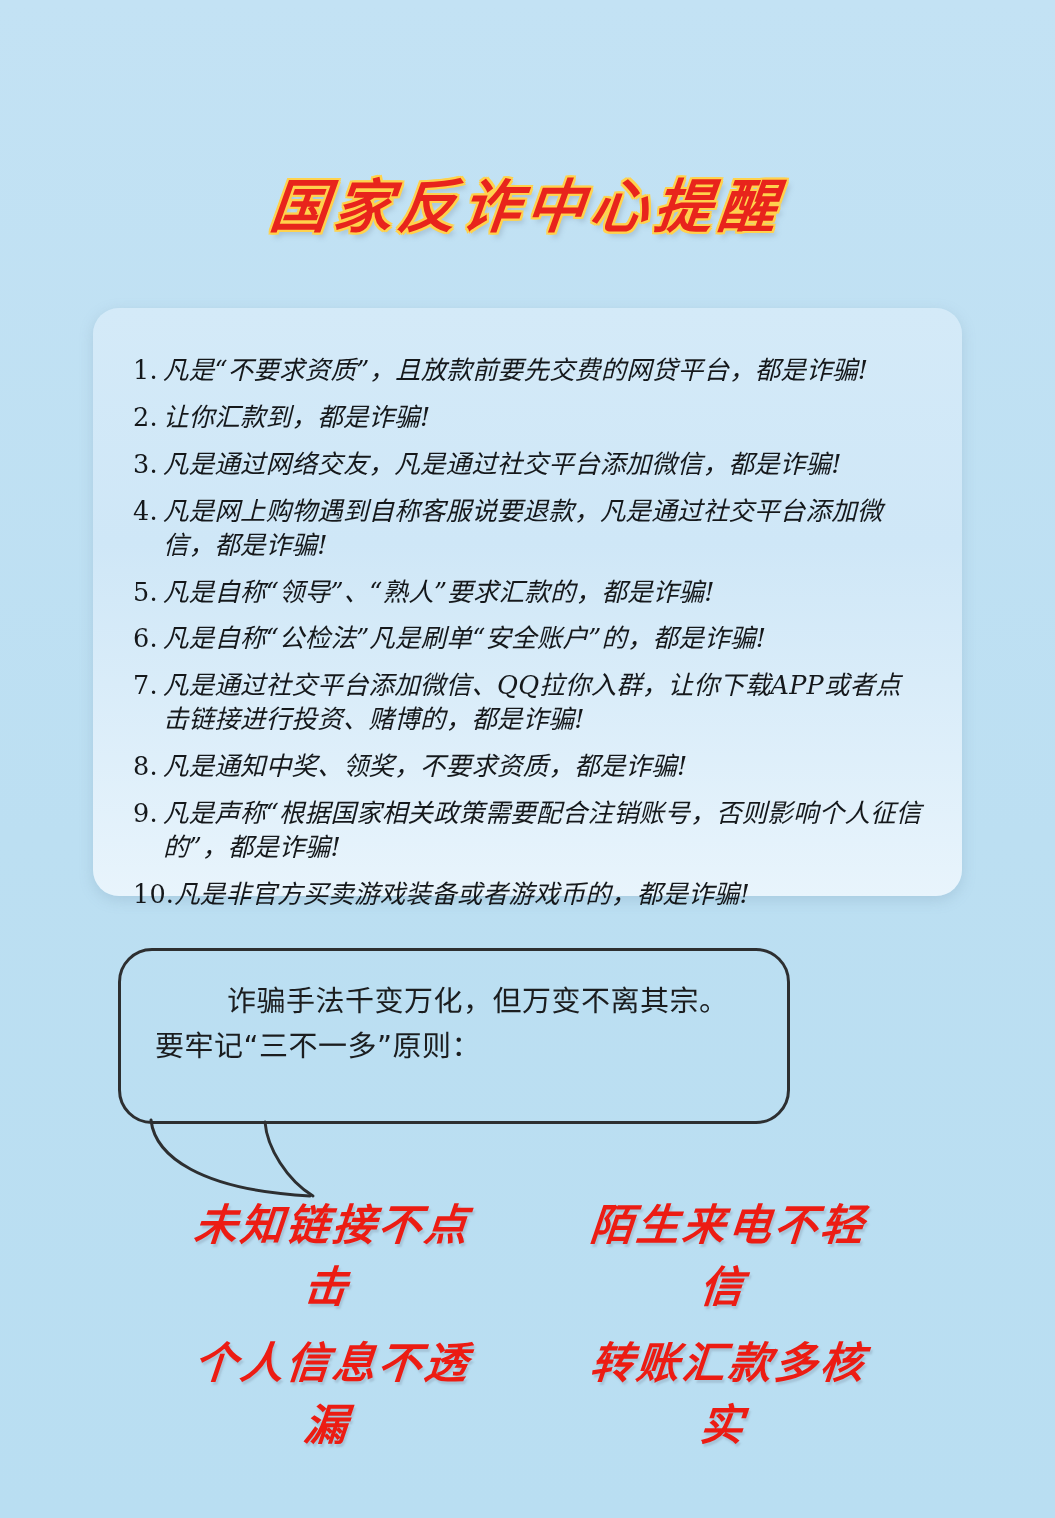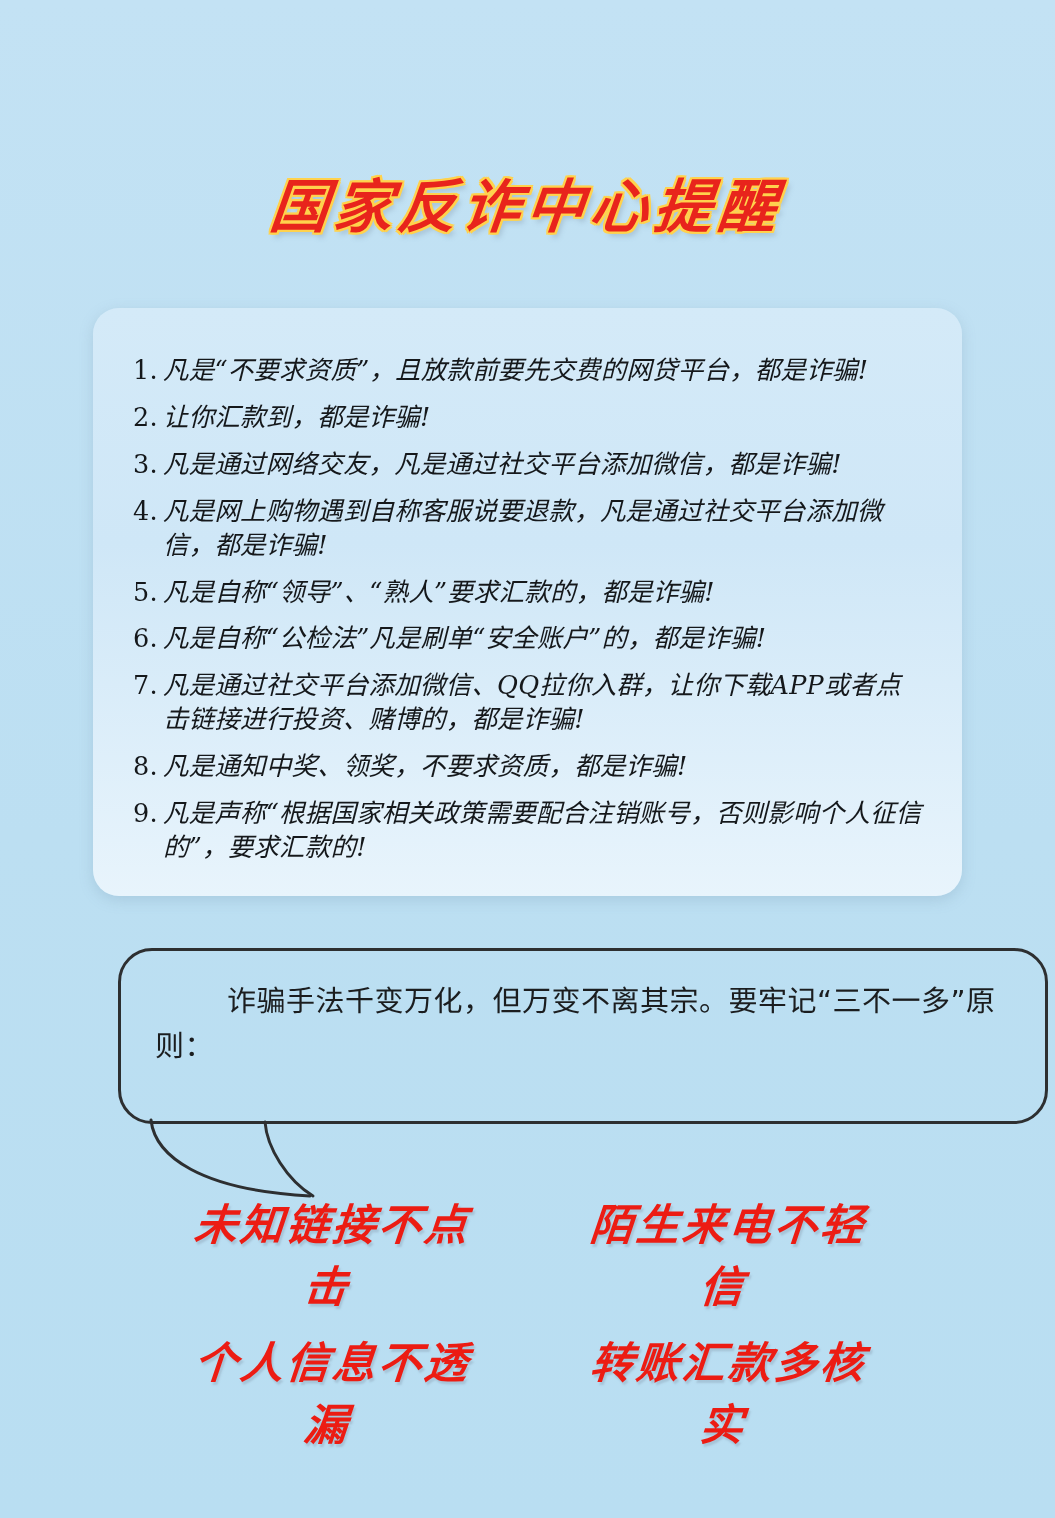--- a/index.html
+++ b/index.html
@@ -87,21 +87,21 @@
     flex: 1 1 auto;
     text-indent: 0;
     font-style: italic;
   }
 
   
   .bubble {
     position: absolute;
     left: 118px;
     top: 948px;
-    width: 930px;
+    width: 672px;
     height: 176px;
     border: 3px solid #2d2f31;
     border-radius: 34px;
     background: transparent;
     box-sizing: border-box;
     padding: 28px 34px 10px 34px;
   }
   .bubble-text {
     font-family: "DejaVu Sans", sans-serif;
     font-size: 29px;
@@ -186,21 +186,25 @@
       <li class="rule">
         <span class="rule-num">7.</span>
         <span class="rule-text">凡是通过社交平台添加微信、QQ拉你入群，让你下载APP或者点击链接进行投资、赌博的，都是诈骗!</span>
       </li>
       <li class="rule">
         <span class="rule-num">8.</span>
         <span class="rule-text">凡是通知中奖、领奖，不要求资质，都是诈骗!</span>
       </li>
       <li class="rule">
         <span class="rule-num">9.</span>
-        <span class="rule-text">凡是声称“根据国家相关政策需要配合注销账号，否则影响个人征信的”，要求汇款的!</span>
+        <span class="rule-text">凡是声称“根据国家相关政策需要配合注销账号，否则影响个人征信的”，都是诈骗!</span>
+      </li>
+      <li class="rule">
+        <span class="rule-num">10.</span>
+        <span class="rule-text">凡是非官方买卖游戏装备或者游戏币的，都是诈骗!</span>
       </li>
     </ul>
   </div>
 
   <div class="bubble">
     <div class="bubble-text">诈骗手法千变万化，但万变不离其宗。要牢记“三不一多”原则：</div>
   </div>
 
   <svg class="bubble-tail" viewBox="0 0 190 90" xmlns="http://www.w3.org/2000/svg">
     <path d="M6 2 C 10 38, 55 72, 165 78" fill="none" stroke="#2d2f31" stroke-width="3" stroke-linecap="round"></path>

